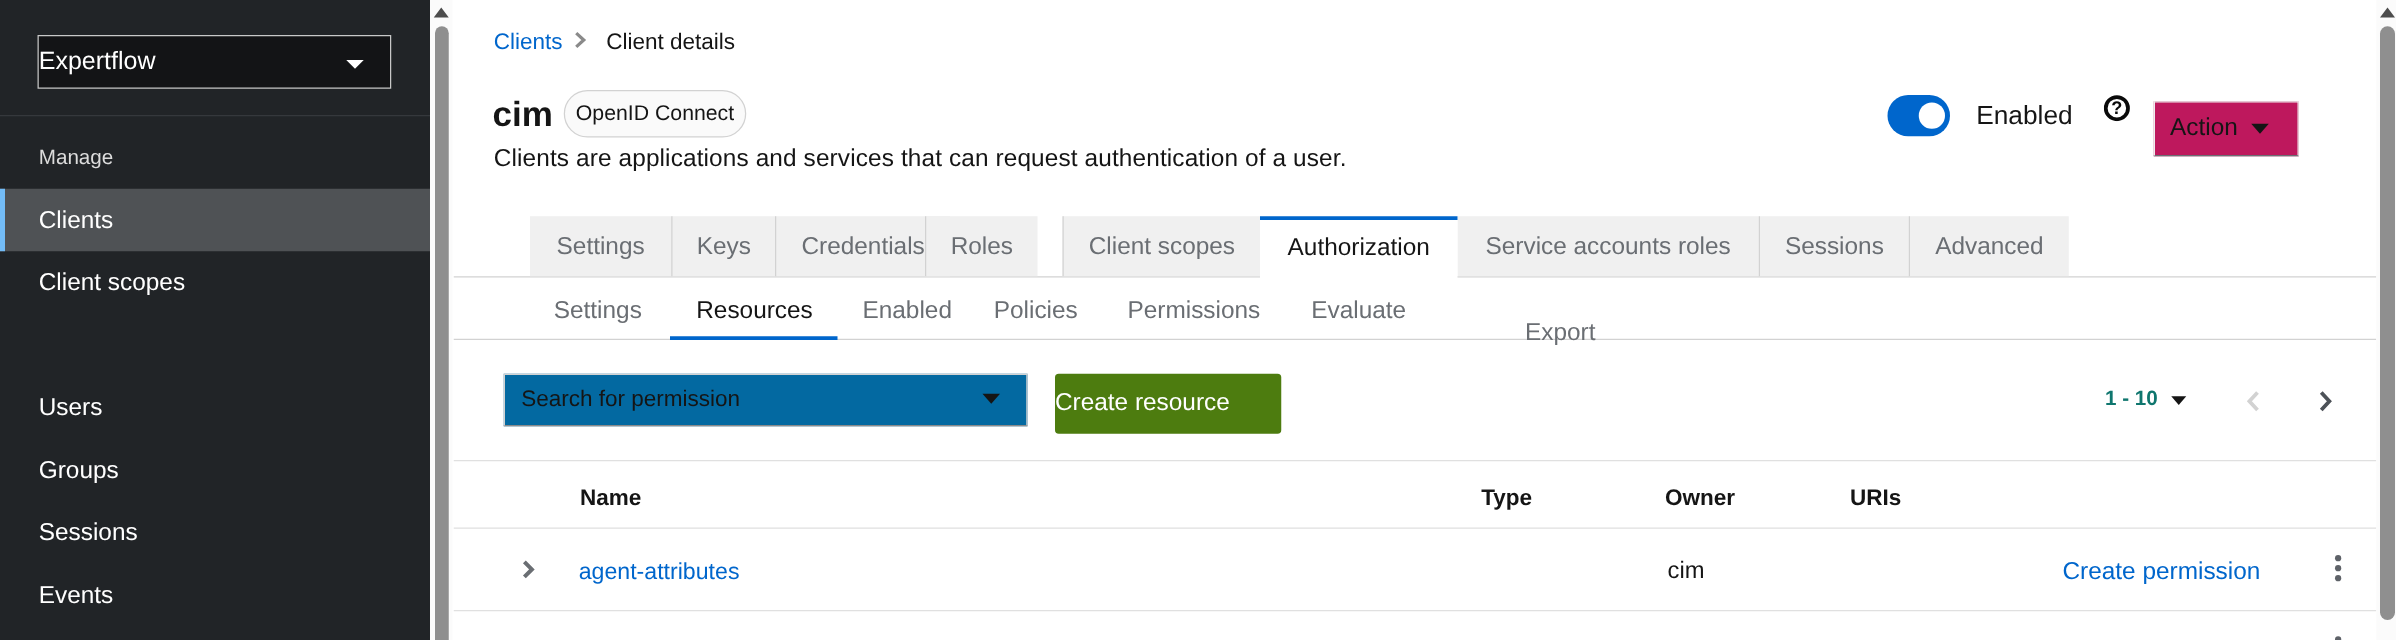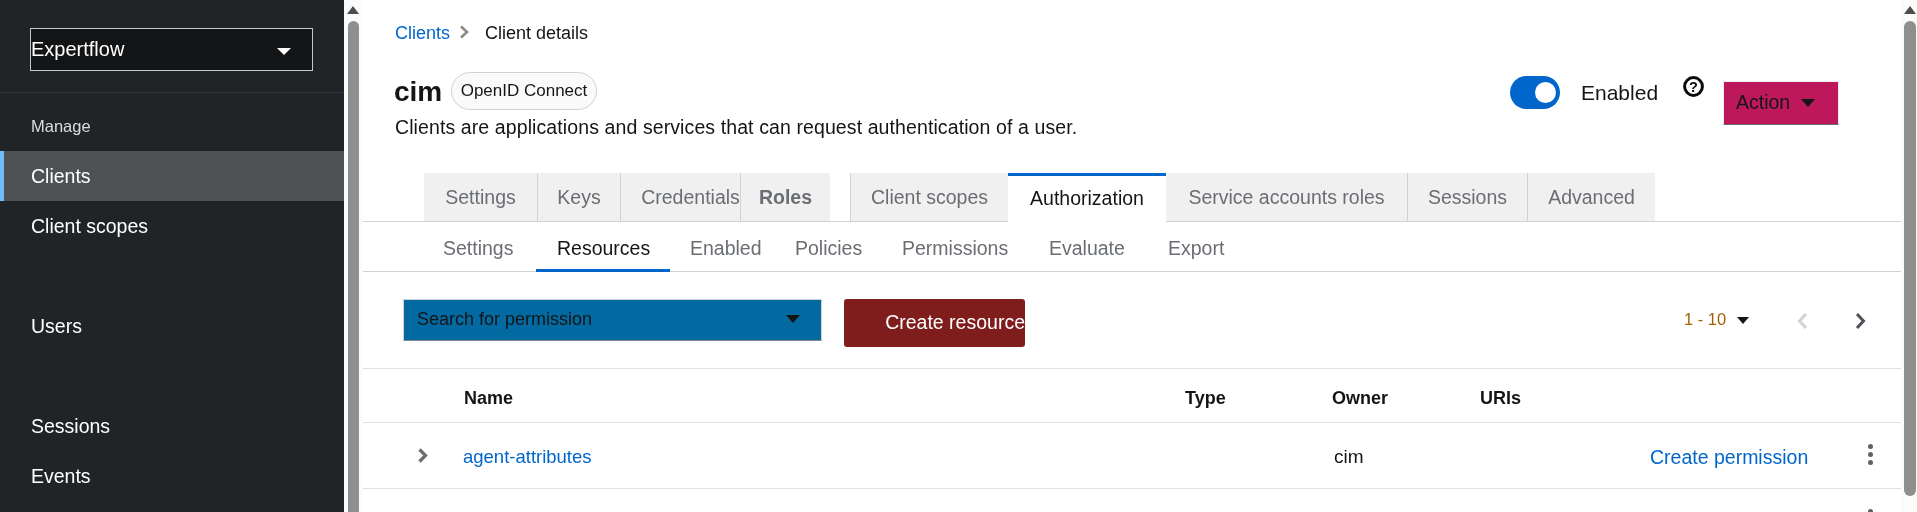--- a/index.html
+++ b/index.html
@@ -62,42 +62,43 @@
   .subtab.active { color:#151515; }
   .subu { left:536px; top:269px; width:134px; height:3px; background:#0066cc; z-index:2; }
   .subline { left:363px; top:271px; width:1538px; height:1px; background:#d2d2d2; }
 
   
   .search { left:403px; top:299px; width:419px; height:42px; background:#0369a1;
     border:1px solid #d2d2d2; border-bottom:1px solid #8a8a8a; }
   .search .txt { position:absolute; left:13px; top:9px; font-size:18px; color:#151515; }
   .search .caret { position:absolute; right:21px; top:15px; width:0; height:0;
     border-left:7px solid transparent; border-right:7px solid transparent; border-top:8px solid #151515; }
-  .btn { left:844px; top:299px; width:181px; height:48px; background:#7f1d1d; border-radius:3px;
-    color:#fff; font-size:19.5px; text-align:right; line-height:46px; }
-  .pag { left:1684px; top:310px; font-size:16.5px; font-weight:normal; color:#a16207; }
+  .btn { left:844px; top:299px; width:181px; height:48px; background:#4d7c0f; border-radius:3px;
+    color:#fff; font-size:19.5px; text-align:left; line-height:46px; }
+  .pag { left:1684px; top:310px; font-size:16.5px; font-weight:bold; color:#0f766e; }
   .pag-caret { left:1737px; top:317px; width:0; height:0;
     border-left:6.5px solid transparent; border-right:6.5px solid transparent; border-top:7px solid #151515; }
 
   
   .hline { height:1px; background:#e0e0e0; left:363px; width:1538px; }
   .th { font-size:18px; font-weight:bold; color:#151515; top:388px; }
   .td { font-size:18px; top:446px; }
   .kebab span { display:block; width:5.3px; height:5.3px; border-radius:50%; background:#5e6268; margin:0 0 2.5px 0; }
 </style>
 </head>
 <body>
 
 <div class="abs sidebar">
   <div class="realmbox">Expertflow<span class="caret"></span></div>
   <div class="sb-divider"></div>
   <div class="manage">Manage</div>
   <div class="navitem cur" style="top:151px;">Clients</div>
   <div class="navitem" style="top:201px;">Client scopes</div>
   <div class="navitem" style="top:301px;">Users</div>
+  <div class="navitem" style="top:351px;">Groups</div>
   <div class="navitem" style="top:401px;">Sessions</div>
   <div class="navitem" style="top:451px;">Events</div>
 </div>
 
 <div class="abs sb-scroll">
     <div class="sb-arrow"></div>
     <div class="sb-thumb"></div>
   </div>
 
 <div class="abs crumb-link">Clients</div>
@@ -120,36 +121,36 @@
 </svg>
 <div class="abs action">
     <span class="txt">Action</span>
     <span class="caret"></span>
   </div>
 
 <div class="abs tabline"></div>
 <div class="tab" style="left:424px; width:113px;">Settings</div>
 <div class="tab div" style="left:537px; width:83px;">Keys</div>
 <div class="tab div" style="left:620px; width:140px;">Credentials</div>
-<div class="tab div" style="left:740px; width:90px;font-weight:bold;">Roles</div>
+<div class="tab div" style="left:740px; width:90px;">Roles</div>
 <div class="tab div" style="left:850px; width:158px;">Client scopes</div>
 <div class="tab active" style="left:1008px; width:158px;">Authorization</div>
 <div class="tab" style="left:1166px; width:241px;">Service accounts roles</div>
 <div class="tab div" style="left:1407px; width:120px;">Sessions</div>
 <div class="tab div" style="left:1527px; width:128px;">Advanced</div>
 
 <div class="abs subline"></div>
 <div class="abs subu"></div>
 <div class="subtab" style="left:443px;">Settings</div>
 <div class="subtab active" style="left:557px;">Resources</div>
 <div class="subtab" style="left:690px;">Enabled</div>
 <div class="subtab" style="left:795px;">Policies</div>
 <div class="subtab" style="left:902px;">Permissions</div>
 <div class="subtab" style="left:1049px;">Evaluate</div>
-<div class="subtab" style="left:1168px;">Export</div>
+<div class="subtab" style="left:1220px;margin-top:18px;">Export</div>
 
 <div class="abs search">
     <span class="txt">Search for permission</span>
     <span class="caret"></span>
   </div>
 <div class="abs btn">Create resource</div>
 <div class="abs pag">1 - 10</div>
 <div class="abs pag-caret"></div>
 <svg class="abs" style="left:1796px; top:312px;" width="13" height="18" viewBox="0 0 13 18">
   <path d="M10 2 L3.5 9 L10 16" fill="none" stroke="#d2d2d2" stroke-width="3"></path>

